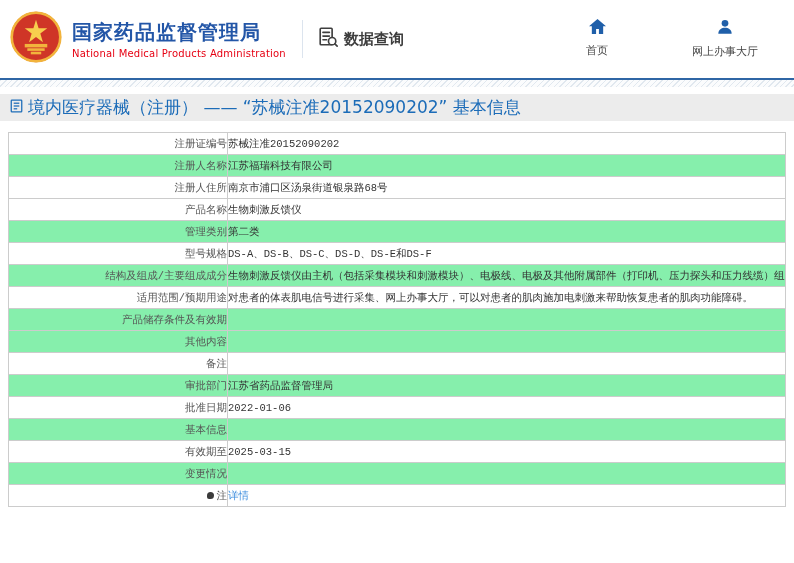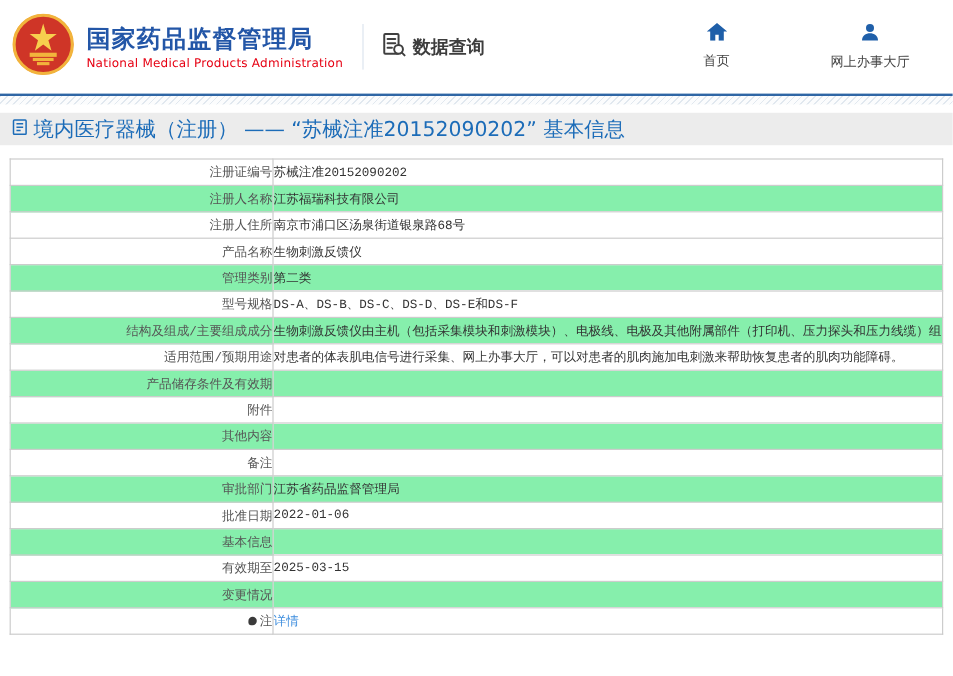--- a/index.html
+++ b/index.html
@@ -215,24 +215,20 @@
     <td class="val">生物刺激反馈仪由主机（包括采集模块和刺激模块）、电极线、电极及其他附属部件（打印机、压力探头和压力线缆）组成。</td>
   </tr>
         <tr>
     <td class="lbl">适用范围/预期用途</td>
     <td class="val">对患者的体表肌电信号进行采集、网上办事大厅，可以对患者的肌肉施加电刺激来帮助恢复患者的肌肉功能障碍。</td>
   </tr>
         <tr class="alt">
     <td class="lbl">产品储存条件及有效期</td>
     <td class="val"></td>
   </tr>
-        <tr>
-    <td class="lbl">附件</td>
-    <td class="val"></td>
-  </tr>
         <tr class="alt">
     <td class="lbl">其他内容</td>
     <td class="val"></td>
   </tr>
         <tr>
     <td class="lbl">备注</td>
     <td class="val"></td>
   </tr>
         <tr class="alt">
     <td class="lbl">审批部门</td>

